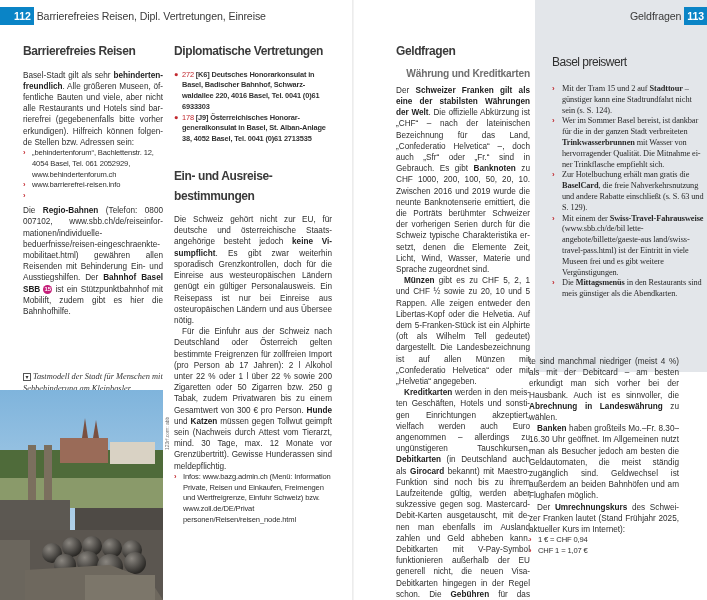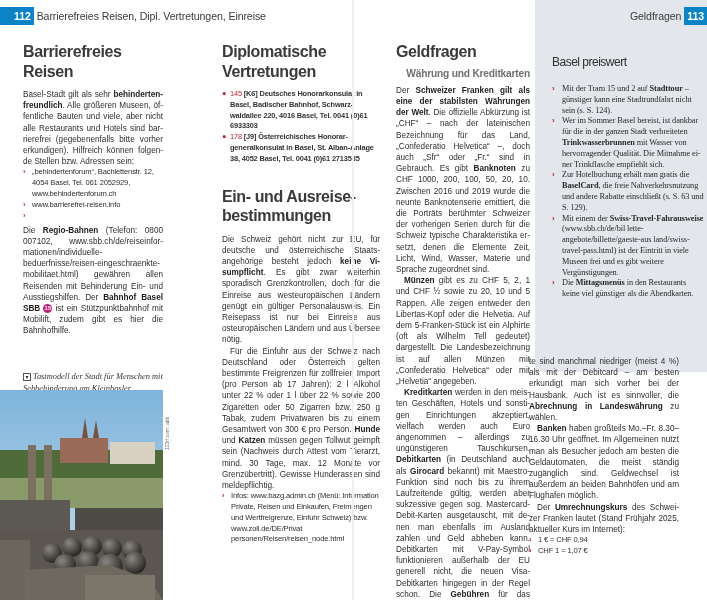--- a/index.html
+++ b/index.html
@@ -13,21 +13,21 @@
   .running-head.left { left:0; }
   .running-head.right { right:0; }
   .page-num { background:#0a84c6; color:#fff; font-weight:bold; font-size:10.5px; height:18px; line-height:18px; padding:0 3px; }
   .left .page-num { margin-right:3px;padding-left:14px; }
   .right .page-num { margin-left:3px; }
 
   .col { position:absolute; font-size:8.2px; line-height:11.2px; text-align:justify; hyphens:manual; color:#2e2e2e; }
   .col p { margin:0; }
   .col p.indent { text-indent:8px; }
   .col b { color:#1d1d1d; }
-  h1 { font-family:"Liberation Sans", sans-serif; font-stretch:condensed; font-weight:bold; font-size:16px; line-height:19.5px; color:#3a3a3a; margin-bottom:8px; letter-spacing:-0.4px; text-align:left; }
+  h1 { font-family:"Liberation Sans", sans-serif; font-stretch:condensed; font-weight:bold; font-size:12px; line-height:19.5px; color:#3a3a3a; margin-bottom:8px; letter-spacing:-0.4px; text-align:left; }
   h2 { font-family:"Liberation Sans", sans-serif; font-weight:bold; font-size:10.2px; color:#6f6f6f; margin-bottom:6px; letter-spacing:-0.2px; text-align:right;}
 
   ul.arrow { list-style:none; }
   ul.arrow li { position:relative; padding-left:9px; text-align:left; font-size:7.6px; line-height:10.8px; letter-spacing:-0.15px; }
   ul.arrow li .arr { position:absolute; left:0; top:0; color:#c1272d; font-weight:bold; }
 
   .dip-list li { position:relative; padding-left:8px; font-size:7.4px; line-height:10.8px; letter-spacing:-0.15px; font-weight:bold; color:#333; text-align:left; }
   .dip-list li .dot { position:absolute; left:0; top:0; color:#c1272d; }
   .dip-list li .num { color:#c1272d; font-weight:normal; }
 
@@ -100,45 +100,45 @@
       <circle cx="88" cy="172" r="11" fill="url(#ball)"></circle>
       <circle cx="110" cy="177" r="13" fill="url(#ball)"></circle>
       <circle cx="135" cy="173" r="11" fill="url(#ball)"></circle>
       <rect x="0" y="150" width="30" height="60" fill="#6b665d"></rect>
       <polygon points="25,180 110,175 150,190 163,210 25,210" fill="#6e685e"></polygon>
       <rect x="85" y="185" width="70" height="25" fill="#7c766a"></rect>
     </svg>
   </div>
   <div class="credit">123rf.com: abb</div>
 
-  <div class="col" style="left:174px; top:42px; width:158px;margin-left:48px;">
+  <div class="col" style="left:174px; top:42px; width:158px;">
     <h1>Diplomatische Vertretungen</h1>
     <ul class="dip-list" style="list-style:none;">
-      <li><span class="dot">●</span><span class="num">145</span> <span>[K6] Deutsches Honorarkonsulat in Basel, Badischer Bahnhof, Schwarz­waldallee 220, 4016 Basel, Tel. 0041 (0)61 6933303</span></li>
+      <li><span class="dot">●</span><span class="num">272</span> <span>[K6] Deutsches Honorarkonsulat in Basel, Badischer Bahnhof, Schwarz­waldallee 220, 4016 Basel, Tel. 0041 (0)61 6933303</span></li>
       <li><span class="dot">●</span><span class="num">178</span> <span>[J9] Österreichisches Honorar­generalkonsulat in Basel, St. Alban-Anlage 38, 4052 Basel, Tel. 0041 (0)61 2713535</span></li>
     </ul>
     <h1 style="margin-top:22px;">Ein- und Ausreise­bestimmungen</h1>
     <p><span>Die Schweiz gehört nicht zur EU, für deutsche und österreichische Staats­angehörige besteht jedoch </span><b>keine Vi­sumpflicht</b><span>. Es gibt zwar weiterhin sporadisch Grenzkontrollen, doch für die Einreise aus westeuropäischen Ländern genügt ein gültiger Perso­nalausweis. Ein Reisepass ist nur bei Einreise aus osteuropäischen Län­dern und aus Übersee nötig.</span></p>
     <p class="indent"><span>Für die Einfuhr aus der Schweiz nach Deutschland oder Österreich gelten bestimmte Freigrenzen für zoll­freien Import (pro Person ab 17 Jah­ren): 2 l Alkohol unter 22 % oder 1 l über 22 % sowie 200 Zigaretten oder 50 Zigarren bzw. 250 g Tabak, zudem Privatwaren bis zu einem Gesamtwert von 300 € pro Person. </span><b>Hunde</b><span> und </span><b>Katzen</b><span> müssen gegen Tollwut ge­impft sein (Nachweis durch Attest vom Tierarzt, mind. 30 Tage, max. 12 Monate vor Grenzübertritt). Gewisse Hunderassen sind meldepflichtig.</span></p>
     <ul class="arrow">
       <li><span class="arr">›</span><span>Infos: www.bazg.admin.ch (Menü: Infor­mation Private, Reisen und Einkaufen, Freimengen und Wertfreigrenze, Einfuhr Schweiz) bzw. www.zoll.de/DE/Privat personen/Reisen/reisen_node.html</span></li>
     </ul>
   </div>
 </div>
 
 <div class="gutter"></div>
 
 <div class="infobox">
   <h3>Basel preiswert</h3>
   <ul>
     <li><span class="arr">›</span><span>Mit der Tram 15 und 2 auf </span><b>Stadt­tour</b><span> – günstiger kann eine Stadt­rundfahrt nicht sein (s. S. 124).</span></li>
     <li><span class="arr">›</span><span>Wer im Sommer Basel bereist, ist dankbar für die in der ganzen Stadt verbreiteten </span><b>Trinkwasser­brunnen</b><span> mit Wasser von hervorra­gender Qualität. Die Mitnahme ei­ner Trinkflasche empfiehlt sich.</span></li>
     <li><span class="arr">›</span><span>Zur Hotelbuchung erhält man gra­tis die </span><b>BaselCard</b><span>, die freie Nahver­kehrsnutzung und andere Rabatte einschließt (s. S. 63 und S. 129).</span></li>
     <li><span class="arr">›</span><span>Mit einem der </span><b>Swiss-Travel-Fahrausweise</b><span> (www.sbb.ch/de/bil lette-angebote/billette/gaeste-aus land/swiss-travel-pass.html) ist der Eintritt in viele Museen frei und es gibt weitere Vergünstigungen.</span></li>
-    <li><span class="arr">›</span><span>Die </span><b>Mittagsmenüs</b><span> in den Res­taurants keine viel günstiger als die Abendkarten.</span></li>
+    <li><span class="arr">›</span><span>Die </span><b>Mittagsmenüs</b><span> in den Res­taurants sind meis günstiger als die Abendkarten.</span></li>
   </ul>
 </div>
 
 <div class="running-head right" style="right:0;">
   <span>Geldfragen</span>
   <span class="page-num" style="margin-left:3px;">113</span>
 </div>
 
 <div class="col" style="left:396px; top:42px; width:134px;">
   <h1 style="margin-bottom:6px;">Geldfragen</h1>

